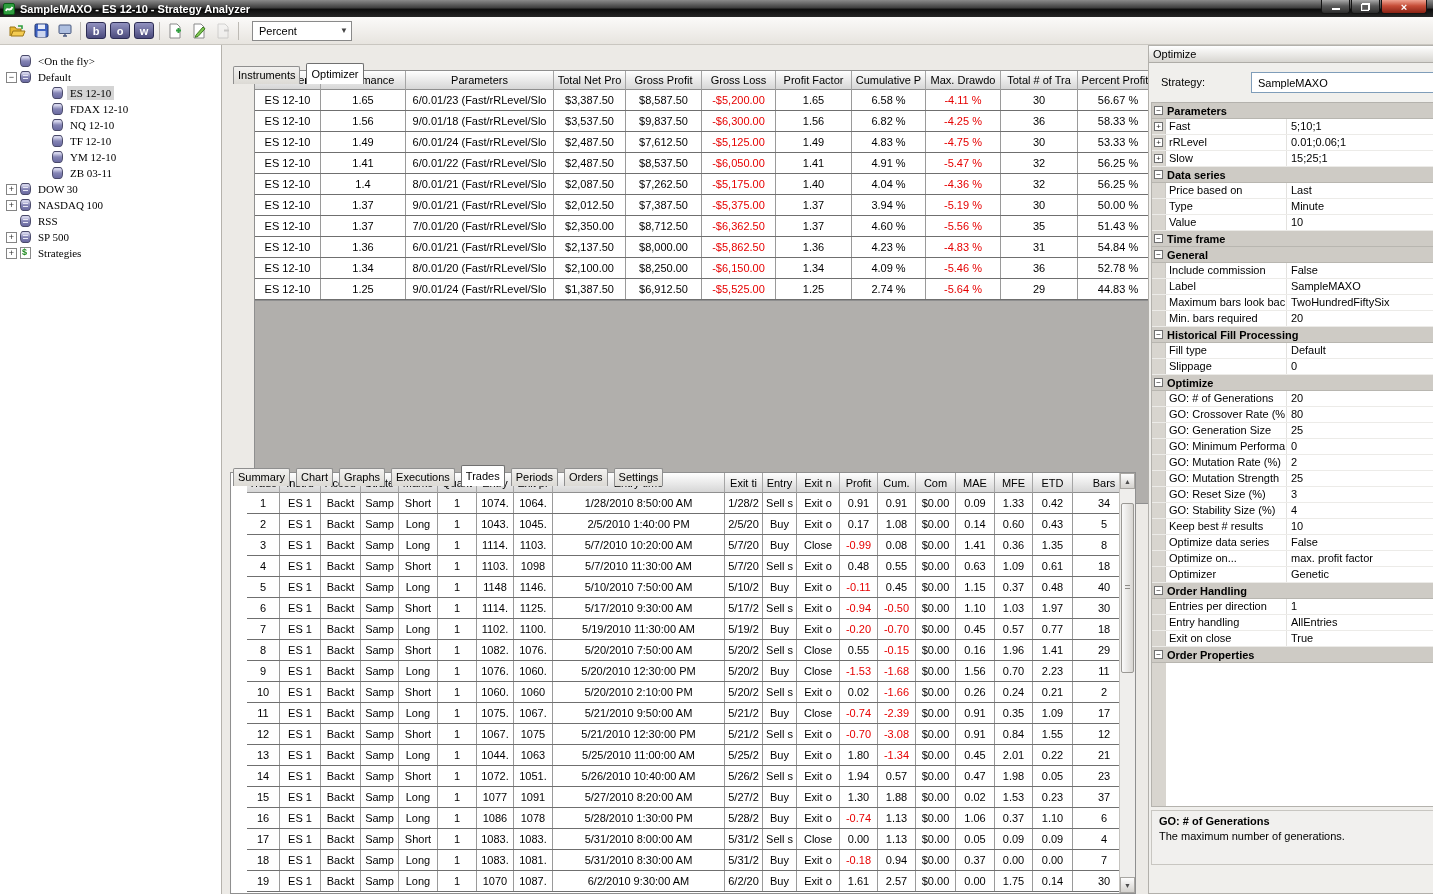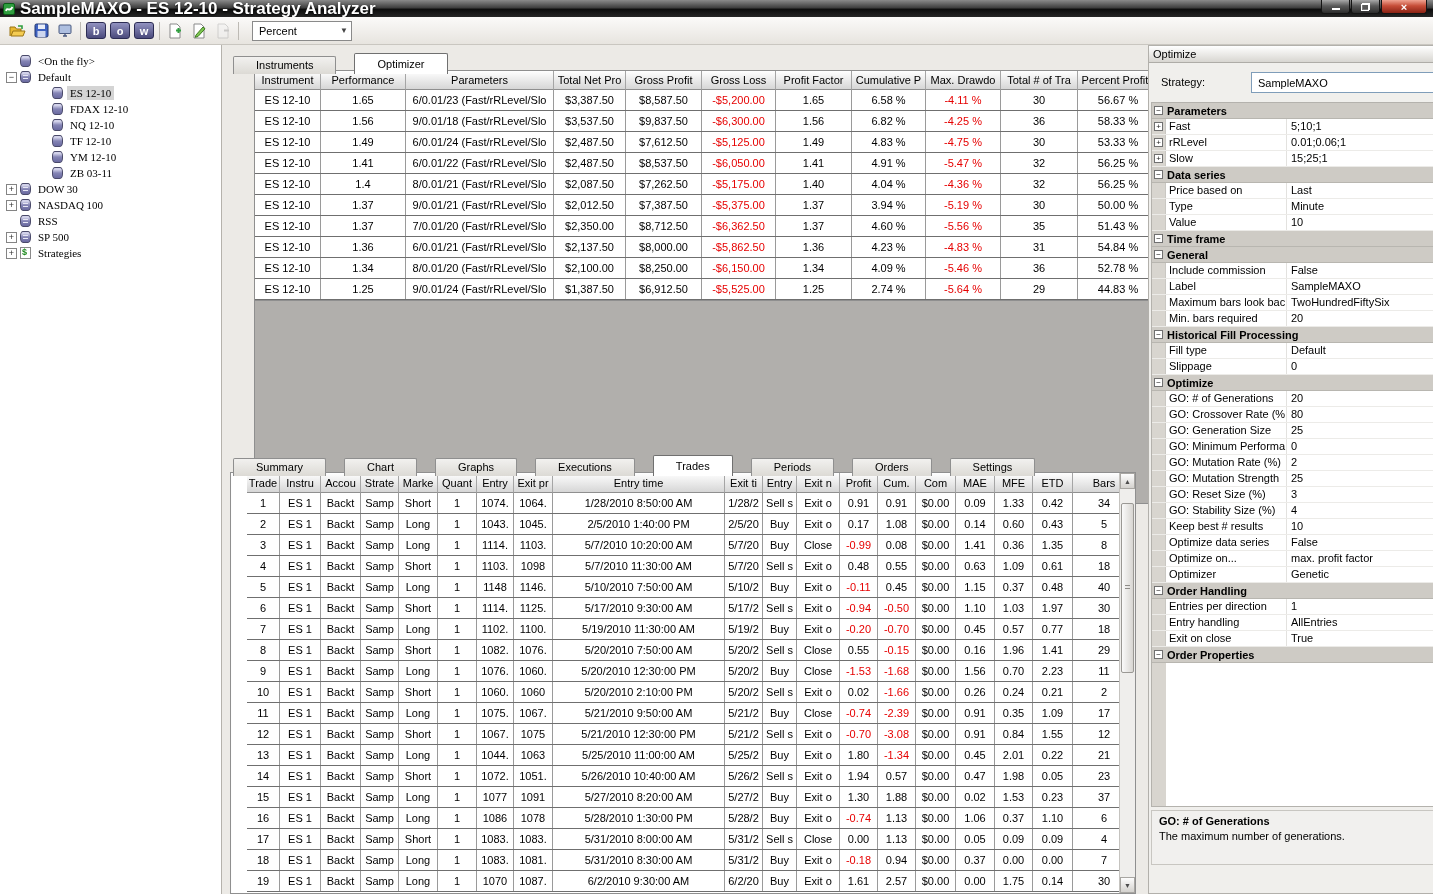--- a/index.html
+++ b/index.html
@@ -6,21 +6,21 @@
   html,body { width:1433px; height:894px; overflow:hidden; }
   body { font-family:"Liberation Sans","DejaVu Sans",sans-serif; font-size:11px; color:#000;
          background:#eceae6; position:relative; }
 
   
   .titlebar { position:absolute; left:0; top:0; right:0; height:17px;
     background:linear-gradient(#8a8a8a,#3f3f3f 45%,#0d0d0d 55%,#262626);
     display:flex; align-items:center; padding-left:3px; color:#fff; }
   .app-icon { width:12px; height:12px; background:#2f9e3f; border-radius:2px; border:1px solid #0c5c18;
     display:flex; align-items:center; justify-content:center; }
-  .tb-title { margin-left:5px; font-weight:bold; font-size:17px; text-shadow:0 1px 2px #000; white-space:nowrap; }
+  .tb-title { margin-left:5px; font-weight:bold; font-size:11px; text-shadow:0 1px 2px #000; white-space:nowrap; }
   .win-btns { margin-left:auto; margin-right:6px; display:flex; align-self:flex-start; }
   .wbtn { width:29px; height:14px; margin-left:1px; display:flex; align-items:center; justify-content:center;
     border:1px solid #141414; border-top:none; border-radius:0 0 3px 3px; color:#fff;
     background:linear-gradient(#a8a8a8,#5a5a5a 45%,#2c2c2c); }
   .wbtn.close { width:46px; background:linear-gradient(#f0a492,#c64d38 45%,#8a2214); font-weight:bold; }
   .g-min { width:8px; height:2px; background:#fff; margin-top:4px; }
   .g-restore { position:relative; width:9px; height:8px; }
   .g-restore::before { content:""; position:absolute; right:0; top:0; width:6px; height:5px; border:1px solid #fff; }
   .g-restore::after  { content:""; position:absolute; left:0; bottom:0; width:6px; height:5px; border:1px solid #fff; background:rgba(90,90,90,.8); }
 
@@ -51,21 +51,21 @@
     background:#e6e6f4; box-shadow:0 3px 0 #e6e6f4; }
   .ticon.icon-strat { border-radius:0; background:#fff; border:1px solid #8a8a8a; }
   .ticon.icon-strat::after { content:"$"; position:absolute; left:1px; top:-1px; color:#1d8a1d; font-size:9px; font-weight:bold; }
   .tlab { padding:1px 3px;font-family:Liberation Serif, serif; }
   .titem.sel .tlab { background:#d4d4d4; }
 
   
   .tabs { position:absolute; display:flex; align-items:flex-end; height:22px; z-index:2; }
   .top-tabs { left:233px; top:48px; }
   .bottom-tabs { left:233px; top:450px; }
-  .tab { padding:0 22px; height:18px; line-height:17px; margin-right:18px; position:relative; top:4px;
+  .tab { padding:0 4px; height:18px; line-height:17px; margin-right:6px; position:relative; top:14px;
     border:1px solid #8f8f8f; border-bottom:none; border-radius:2px 2px 0 0;
     background:linear-gradient(#f2f1ef,#dcdad5); }
   .tab.active { background:#fff; height:21px; line-height:20px; border-color:#707070; z-index:3; }
 
   
   .frame { position:absolute; background:#fff; border:1px solid #8f8f8f;
     box-shadow:inset 1px 1px 0 #fdfdfd; display:flex; flex-direction:column; overflow:hidden; }
   .optimizer-frame { left:230px; top:70px; width:906px; height:434px;margin-left:24px; }
   .trades-frame { left:230px; top:472px; width:906px; height:422px;padding-left:16px; }
   .thead { display:flex; flex:none; }

